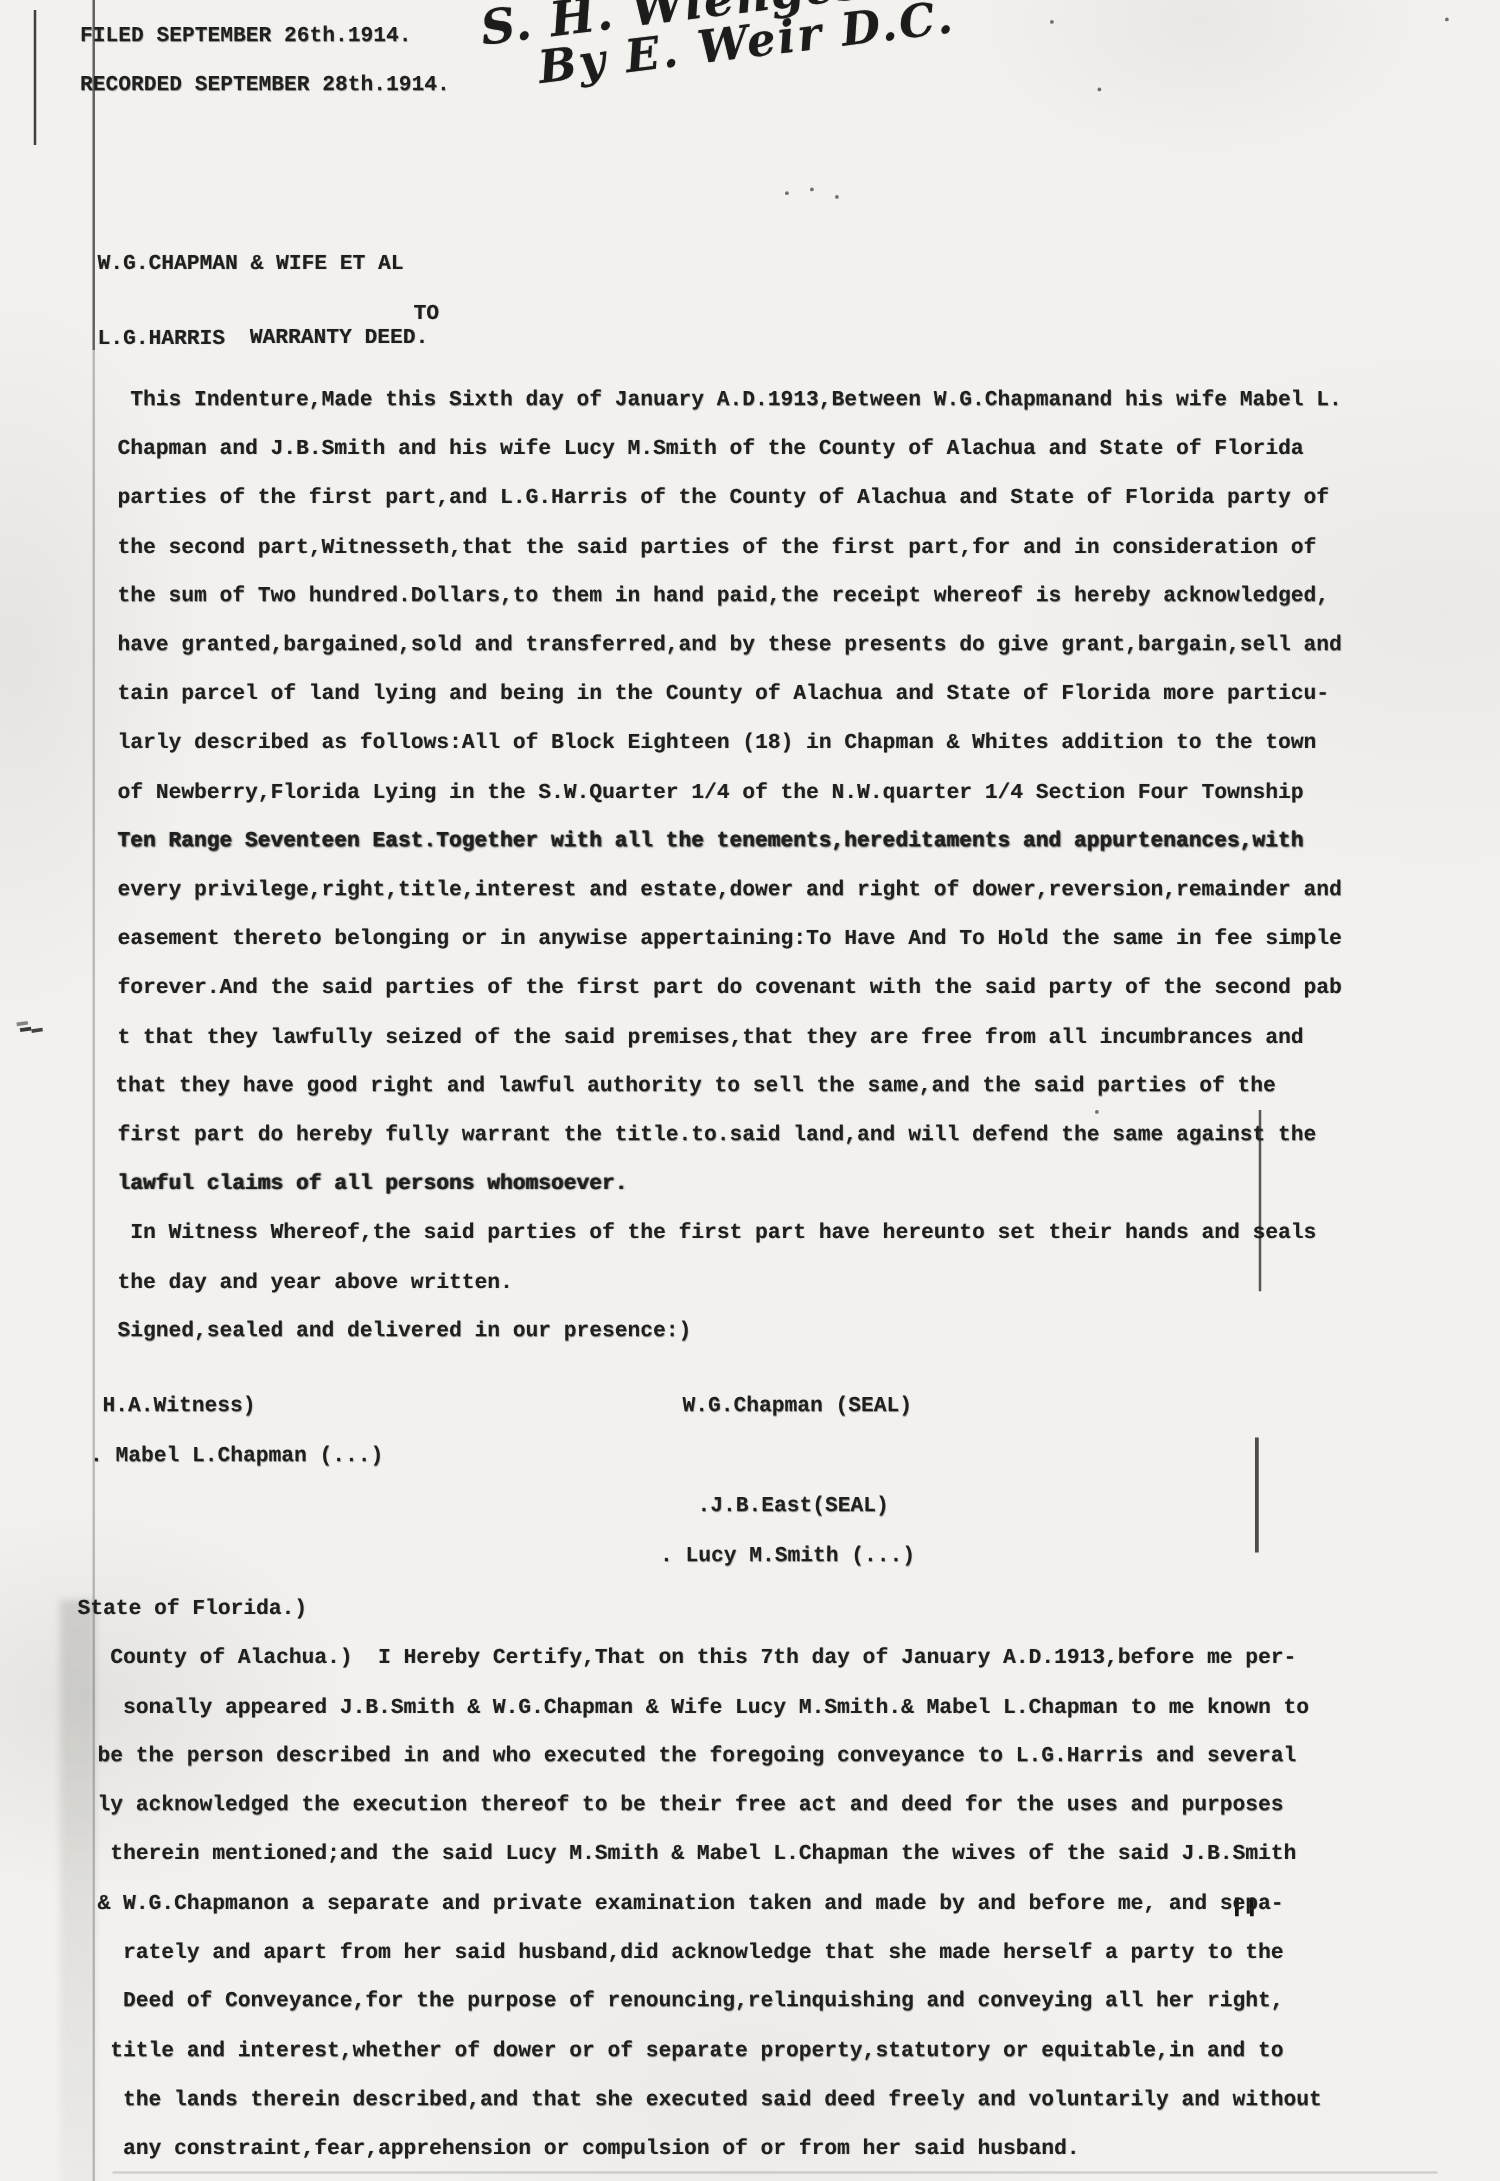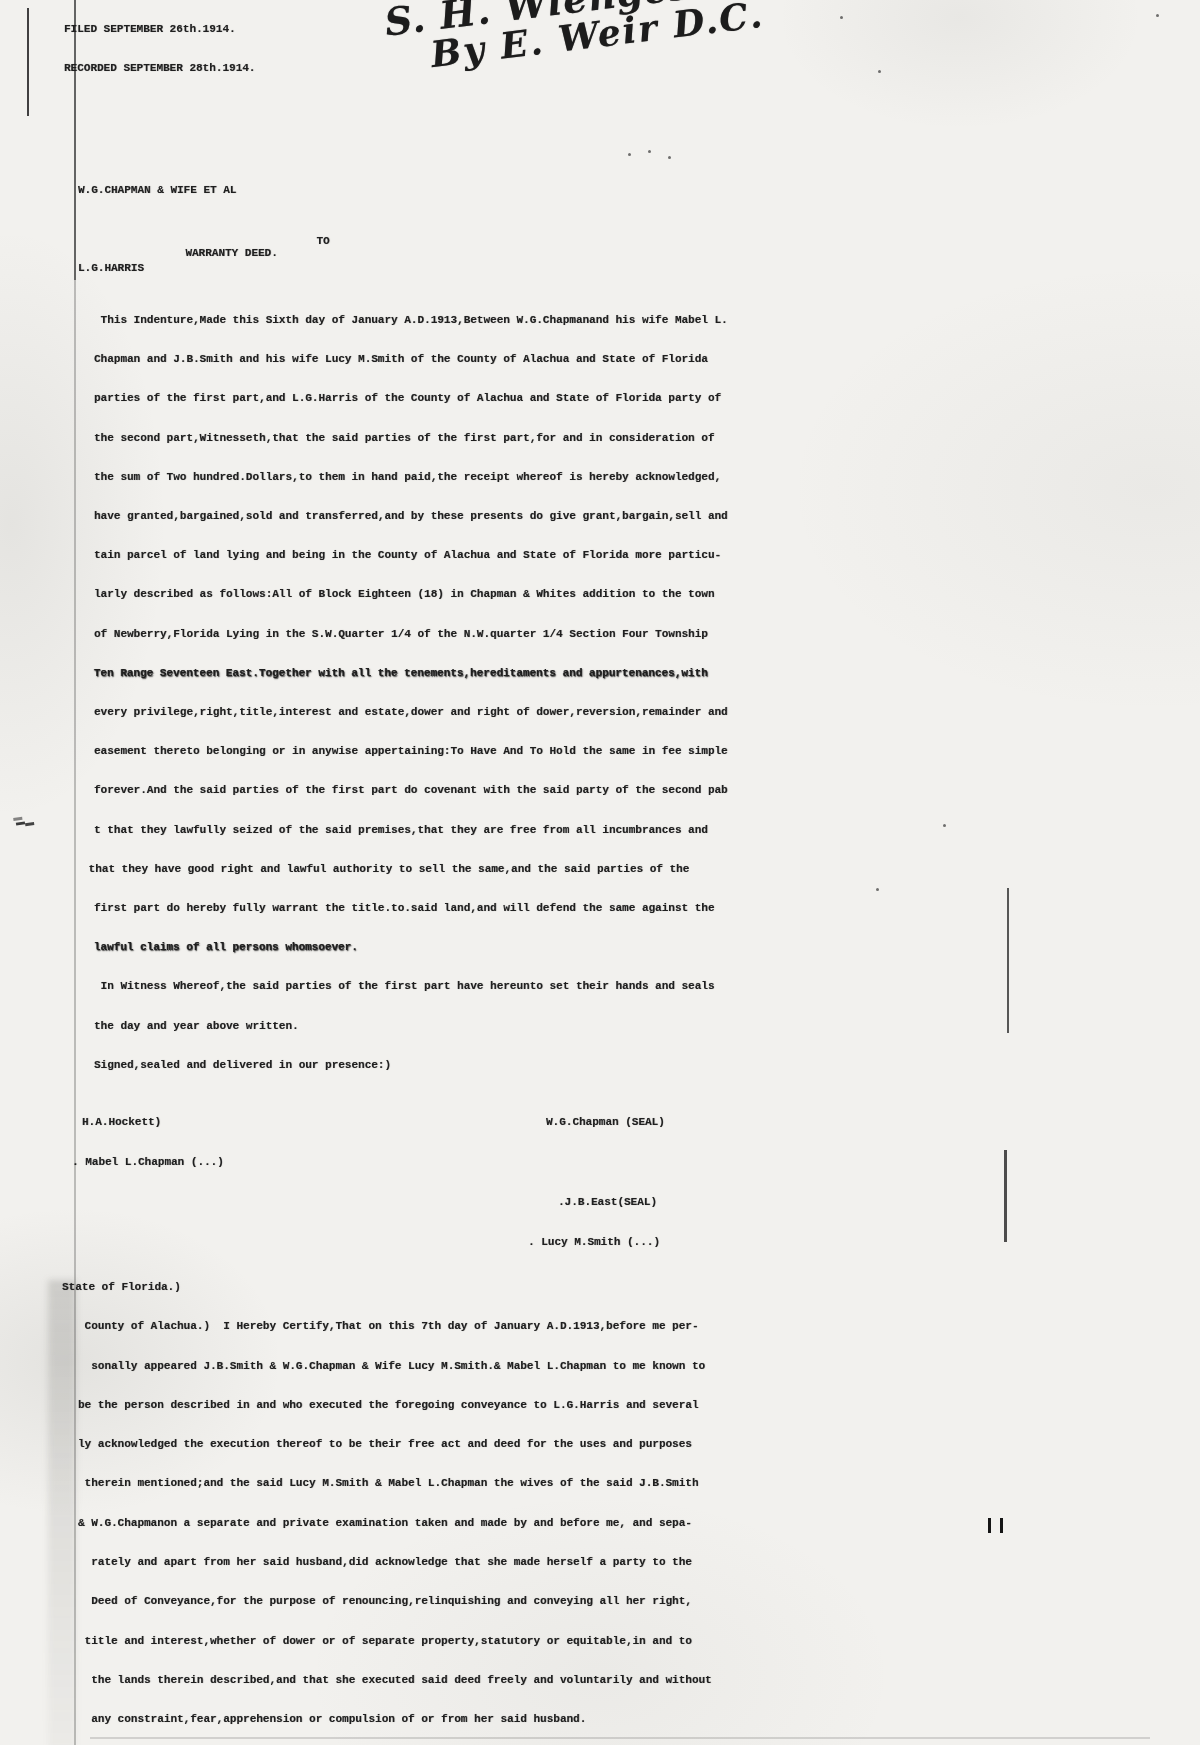--- a/index.html
+++ b/index.html
@@ -8,32 +8,32 @@
     background-color:#f2f1ee;
     background-image:
       radial-gradient(ellipse 300px 220px at 6% 78%, rgba(120,120,115,.12), transparent 70%),
       radial-gradient(ellipse 520px 320px at 96% 28%, rgba(130,130,125,.07), transparent 70%),
       radial-gradient(ellipse 420px 260px at 50% 96%, rgba(120,120,115,.06), transparent 70%),
       radial-gradient(ellipse 220px 420px at 1% 30%, rgba(110,110,105,.10), transparent 70%),
       radial-gradient(ellipse 260px 160px at 80% 1%, rgba(120,120,115,.08), transparent 70%);
   }
   .tw, .tline {
     font-family:"Liberation Mono","DejaVu Sans Mono",monospace;
-    font-size:11px; font-weight:700; color:#1f1f1f;
+    font-size:17px; font-weight:700; color:#1f1f1f;
     white-space:pre; text-shadow:0.4px 0.4px 0.7px rgba(25,25,25,.5);
   }
   .header-block { position:absolute; left:64px; top:10px; line-height:39px; }
   .handwriting {
     position:absolute; left:382px; top:0; transform:rotate(-7deg); transform-origin:left top;
     font-family:"DejaVu Serif",serif; font-style:italic; font-weight:600; color:#1c1c1c;
     text-shadow:0 0 0.8px rgba(20,20,20,.55);
   }
   .hw1 { font-size:38px; letter-spacing:1px; }
   .hw2 { font-size:36px; margin-left:42px; margin-top:-6px; letter-spacing:2px; }
-  .grantor { position:absolute; left:78px; top:184px; }
+  .grantor { position:absolute; left:78px; top:202px; }
   .to-line { position:absolute; left:78px; top:223px; }
   .to-label { display:inline-block; margin-left:212px; }
   .doc-type { display:inline-block; margin-left:81px; }
   .grantee { position:absolute; left:78px; top:262px; }
   .body-block { position:absolute; left:94px; top:301px; line-height:39.2px; }
   .body-block .tline:nth-child(15) { margin-left:-12px; }
   .body-block .tline:nth-child(10),
   .body-block .tline:nth-child(17) {
     text-shadow:0.6px 0.5px 1.3px rgba(15,15,15,.85), -0.4px 0 0.6px rgba(20,20,20,.5);
   }
@@ -120,21 +120,21 @@
     <div class="tline"> that they have good right and lawful authority to sell the same,and the said parties of the</div>
     <div class="tline">first part do hereby fully warrant the title.to.said land,and will defend the same against the</div>
     <div class="tline">lawful claims of all persons whomsoever.</div>
     <div class="tline"> In Witness Whereof,the said parties of the first part have hereunto set their hands and seals</div>
     <div class="tline">the day and year above written.</div>
     <div class="tline">Signed,sealed and delivered in our presence:)</div>
   </div>
 
   <div class="sig-block">
     <div class="sig-row">
-      <div class="wit tline">H.A.Hockett)</div>
+      <div class="wit tline">H.A.Witness)</div>
       <div class="sig tline">W.G.Chapman (SEAL)</div>
     </div>
     <div class="sig-row">
       <div class="sig tline">. Mabel L.Chapman (...)</div>
     </div>
     <div class="sig-row">
       <div class="wit tline"></div>
       <div class="sig tline">.J.B.East(SEAL)</div>
     </div>
     <div class="sig-row">

